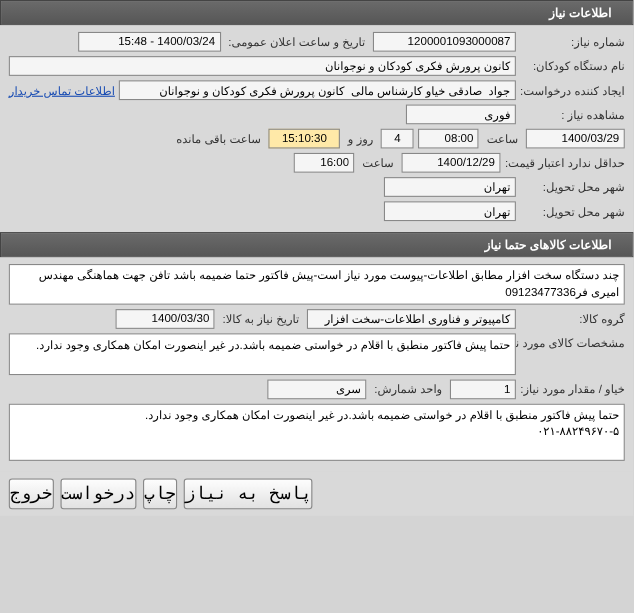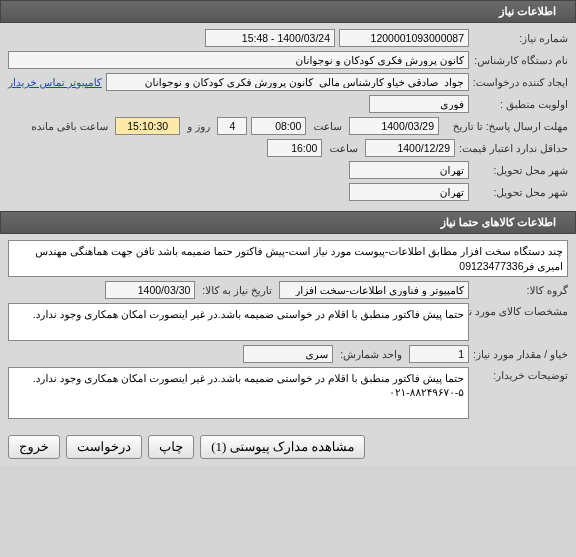--- a/index.html
+++ b/index.html
@@ -70,60 +70,60 @@
   display: flex;
   justify-content: flex-end;
   gap: 6px;
   padding: 6px 8px;
   background: #d9d9d9;
 }
 .btn {
   background: linear-gradient(#fdfdfd, #e2e2e2);
   border: 1px solid #888;
   border-radius: 3px;
-  padding: 3px 10px;
-  font-size: 13px;
-  font-family: Liberation Serif, serif;
+  padding: 3px 0;
+  font-size: 16px;
+  font-family: Liberation Mono, monospace;
   cursor: pointer;
 }
 .label-top { align-self: flex-start; padding-top: 2px; }
 </style>
 </head>
 <body>
 
 <div class="panel-header">
   <span>اطلاعات نیاز</span>
 </div>
 
 <div class="panel-body">
 
   <div class="row">
     <span class="label">شماره نیاز:</span>
     <input class="input" style="width: 130px;" readonly="" value="1200001093000087">
+    <span class="label-sm">تاریخ و ساعت اعلان عمومی:</span>
     <input class="input" style="width: 130px;" readonly="" value="1400/03/24 - 15:48">
   </div>
 
   <div class="row">
-    <span class="label">نام دستگاه کارشناس:</span>
+    <span class="label">نام دستگاه کودکان:</span>
     <input class="input flex" readonly="" value="کانون پرورش فکری کودکان و نوجوانان" style="">
   </div>
 
   <div class="row">
     <span class="label">ایجاد کننده درخواست:</span>
     <input class="input flex" readonly="" value="جواد  صادقی خیاو کارشناس مالی  کانون پرورش فکری کودکان و نوجوانان" style="">
-    <span class="link">کامپیوتر تماس خریدار</span>
+    <span class="link">اطلاعات تماس خریدار</span>
   </div>
 
   <div class="row">
-    <span class="label">اولویت منطبق :</span>
+    <span class="label">مشاهده نیاز :</span>
     <input class="input" style="width: 100px;" readonly="" value="فوری">
   </div>
 
   <div class="row">
-    <span class="label" style="min-width:125px">مهلت ارسال پاسخ:  تا تاریخ</span>
     <input class="input" style="width: 90px;" readonly="" value="1400/03/29">
     <span class="label-sm">ساعت</span>
     <input class="input" style="width: 55px;" readonly="" value="08:00">
     <input class="input" style="width: 30px; text-align: center;" readonly="" value="4">
     <span class="label-sm">روز و</span>
     <input class="input" style="width: 65px; background: rgb(255, 233, 168); text-align: center;" readonly="" value="15:10:30">
     <span class="label-sm">ساعت باقی مانده</span>
   </div>
 
   <div class="row">
@@ -168,25 +168,24 @@
   </div>
 
   <div class="row">
     <span class="label">خیاو / مقدار مورد نیاز:</span>
     <input class="input" style="width: 60px;" readonly="" value="1">
     <span class="label-sm">واحد شمارش:</span>
     <input class="input" style="width: 90px;" readonly="" value="سری">
   </div>
 
   <div class="row">
-    <span class="label label-top">توضیحات خریدار:</span>
     <textarea class="textarea" rows="3" readonly="" style="">حتما پیش فاکتور منطبق با اقلام در خواستی ضمیمه باشد.در غیر اینصورت امکان همکاری وجود ندارد.
 ۰۲۱-۸۸۲۴۹۶۷۰-۵</textarea>
   </div>
 
 </div>
 
 <div class="btn-bar">
-  <button class="btn">مشاهده مدارک پیوستی  (1)</button>
+  <button class="btn">پاسخ به نیاز</button>
   <button class="btn">چاپ</button>
   <button class="btn">درخواست</button>
   <button class="btn">خروج</button>
 </div>
 
 </body></html>

